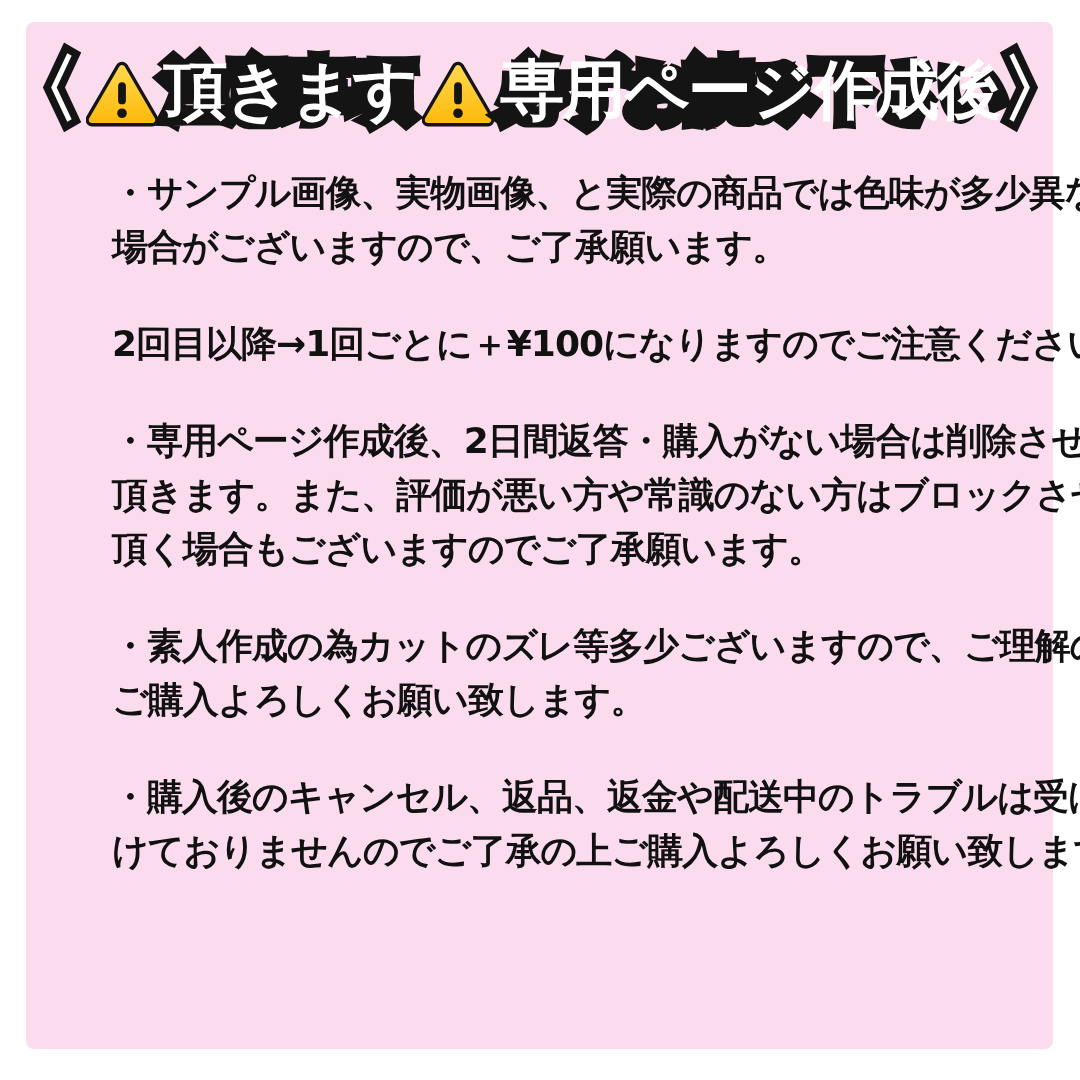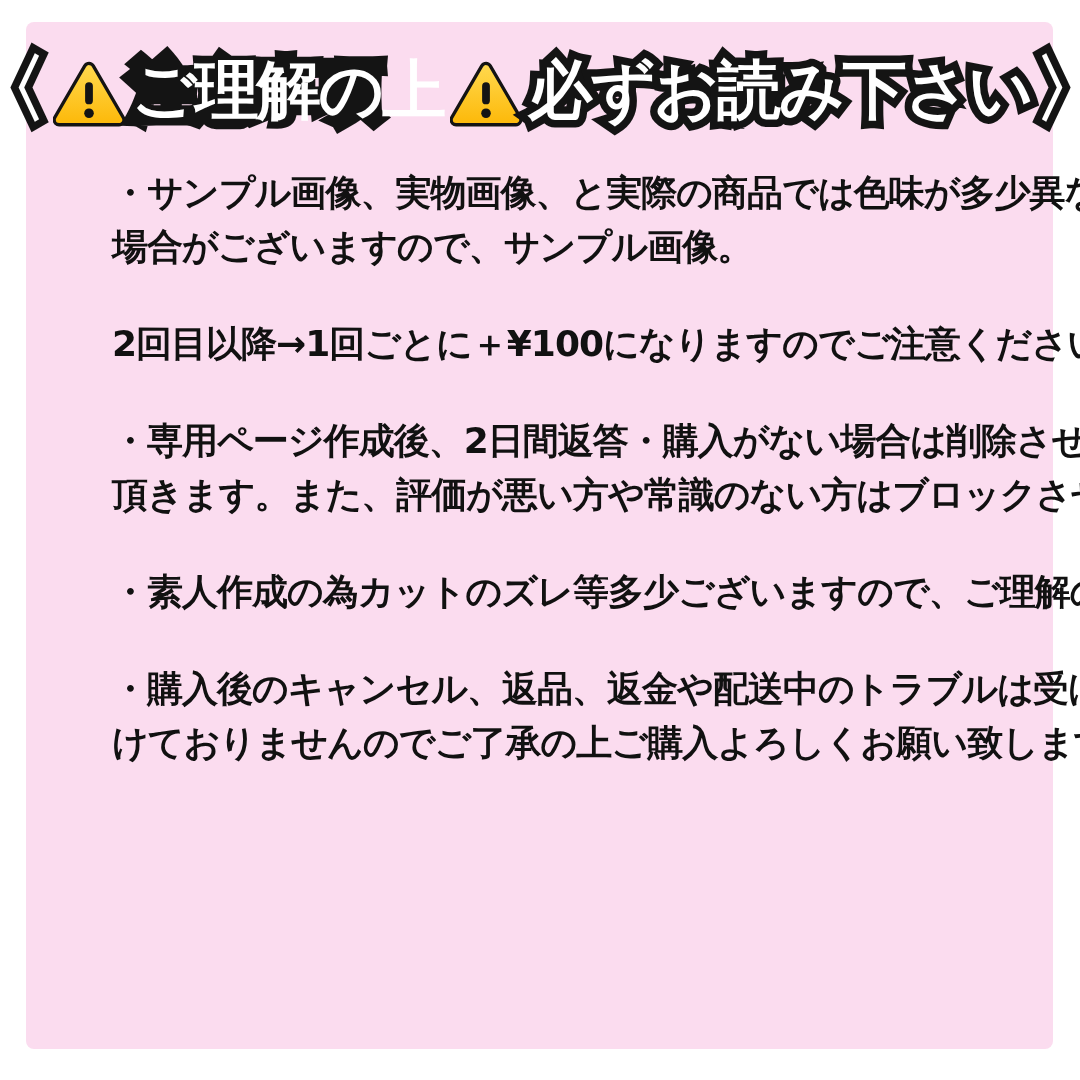--- a/index.html
+++ b/index.html
@@ -79,47 +79,49 @@
   </defs>
 </svg>
 
 <div class="panel">
 
   <div class="title-row">
     <span class="ot bracket" data-text="〈">〈</span>
     <svg class="warn-icon" width="72" height="67" viewBox="0 0 120 112">
         <use href="#warnTri"></use>
       </svg>
-    <span class="ot" data-text="注意事項">ご理解の上</span>
+    <span class="ot" data-text="注意事項">頂きます</span>
     <svg class="warn-icon" width="72" height="67" viewBox="0 0 120 112">
         <use href="#warnTri"></use>
       </svg>
-    <span class="ot" data-text="必ずお読み下さい">必ずお読み下さい</span>
+    <span class="ot" data-text="必ずお読み下さい">専用ページ作成後</span>
     <span class="ot bracket" data-text="〉">〉</span>
   </div>
 
   <div class="content">
 
     <div class="para">
       <div class="line">・サンプル画像、実物画像、と実際の商品では色味が多少異なる</div>
-      <div class="line">場合がございますので、サンプル画像。</div>
+      <div class="line">場合がございますので、ご了承願います。</div>
     </div>
 
     <div class="para">
       <div class="line">2回目以降→1回ごとに＋¥100になりますのでご注意ください。</div>
     </div>
 
 
     <div class="para">
       <div class="line">・専用ページ作成後、2日間返答・購入がない場合は削除させて</div>
       <div class="line">頂きます。また、評価が悪い方や常識のない方はブロックさせて</div>
+      <div class="line">頂く場合もございますのでご了承願います。</div>
     </div>
 
     <div class="para">
       <div class="line">・素人作成の為カットのズレ等多少ございますので、ご理解の上</div>
+      <div class="line">ご購入よろしくお願い致します。</div>
     </div>
 
     <div class="para">
       <div class="line">・購入後のキャンセル、返品、返金や配送中のトラブルは受け付</div>
       <div class="line">けておりませんのでご了承の上ご購入よろしくお願い致します。</div>
     </div>
 
   </div>
 </div>
 

